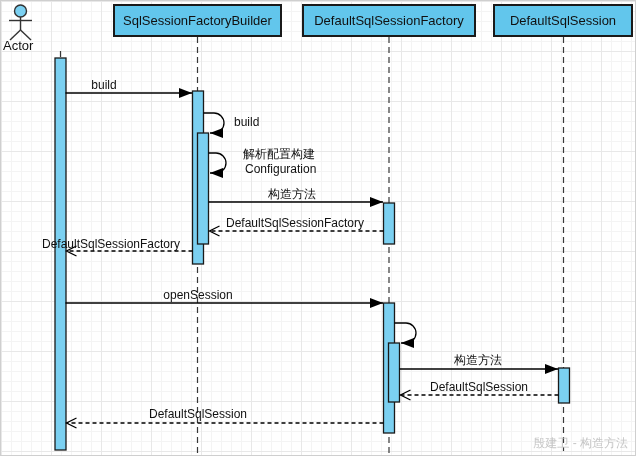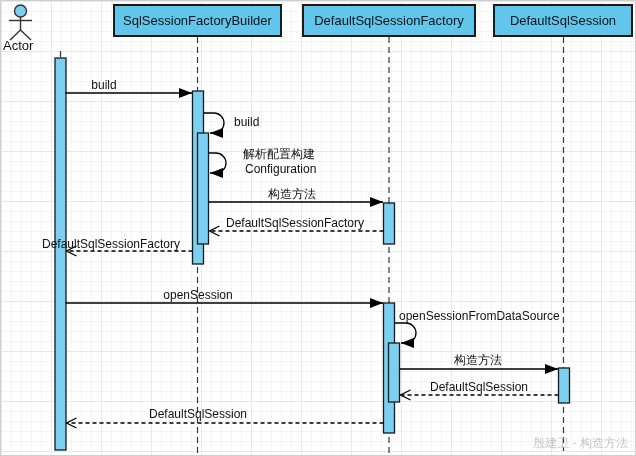--- a/index.html
+++ b/index.html
@@ -108,19 +108,18 @@
   <div class="actor-name">Actor</div>
 
   <div class="lbl center" style="left:103px;top:77px;">build</div>
   <div class="lbl" style="left:233px;top:114px;">build</div>
   <div class="lbl" style="left:232px;top:146px;margin-left:10px;">解析配置构建</div>
   <div class="lbl" style="left:244px;top:161px;">Configuration</div>
   <div class="lbl center" style="left:291px;top:186px;">构造方法</div>
   <div class="lbl center" style="left:294px;top:215px;">DefaultSqlSessionFactory</div>
   <div class="lbl center" style="left:110px;top:236px;">DefaultSqlSessionFactory</div>
   <div class="lbl center" style="left:197px;top:287px;">openSession</div>
-  <div class="lbl" style="left:398px;top:308px;">openSessionFromDataSource</div>
   <div class="lbl center" style="left:477px;top:352px;">构造方法</div>
   <div class="lbl center" style="left:478px;top:379px;">DefaultSqlSession</div>
   <div class="lbl center" style="left:197px;top:406px;">DefaultSqlSession</div>
 
   <div class="watermark">殷建卫 - 构造方法</div>
 </div>
 
 </body></html>

